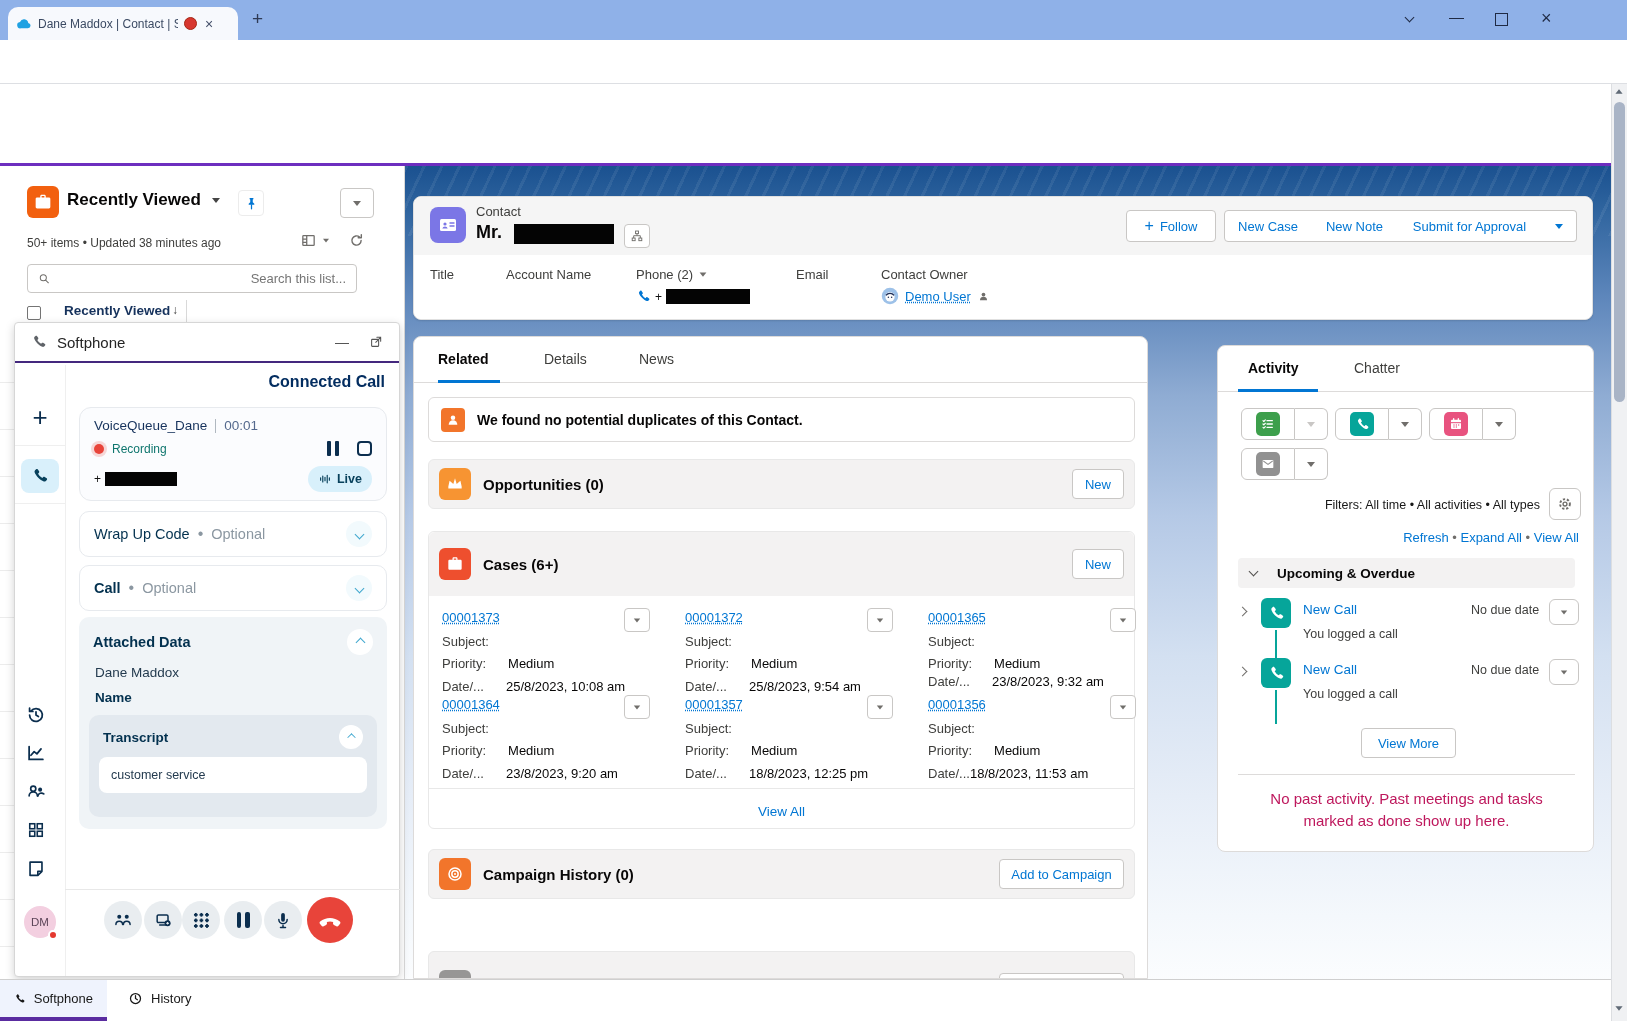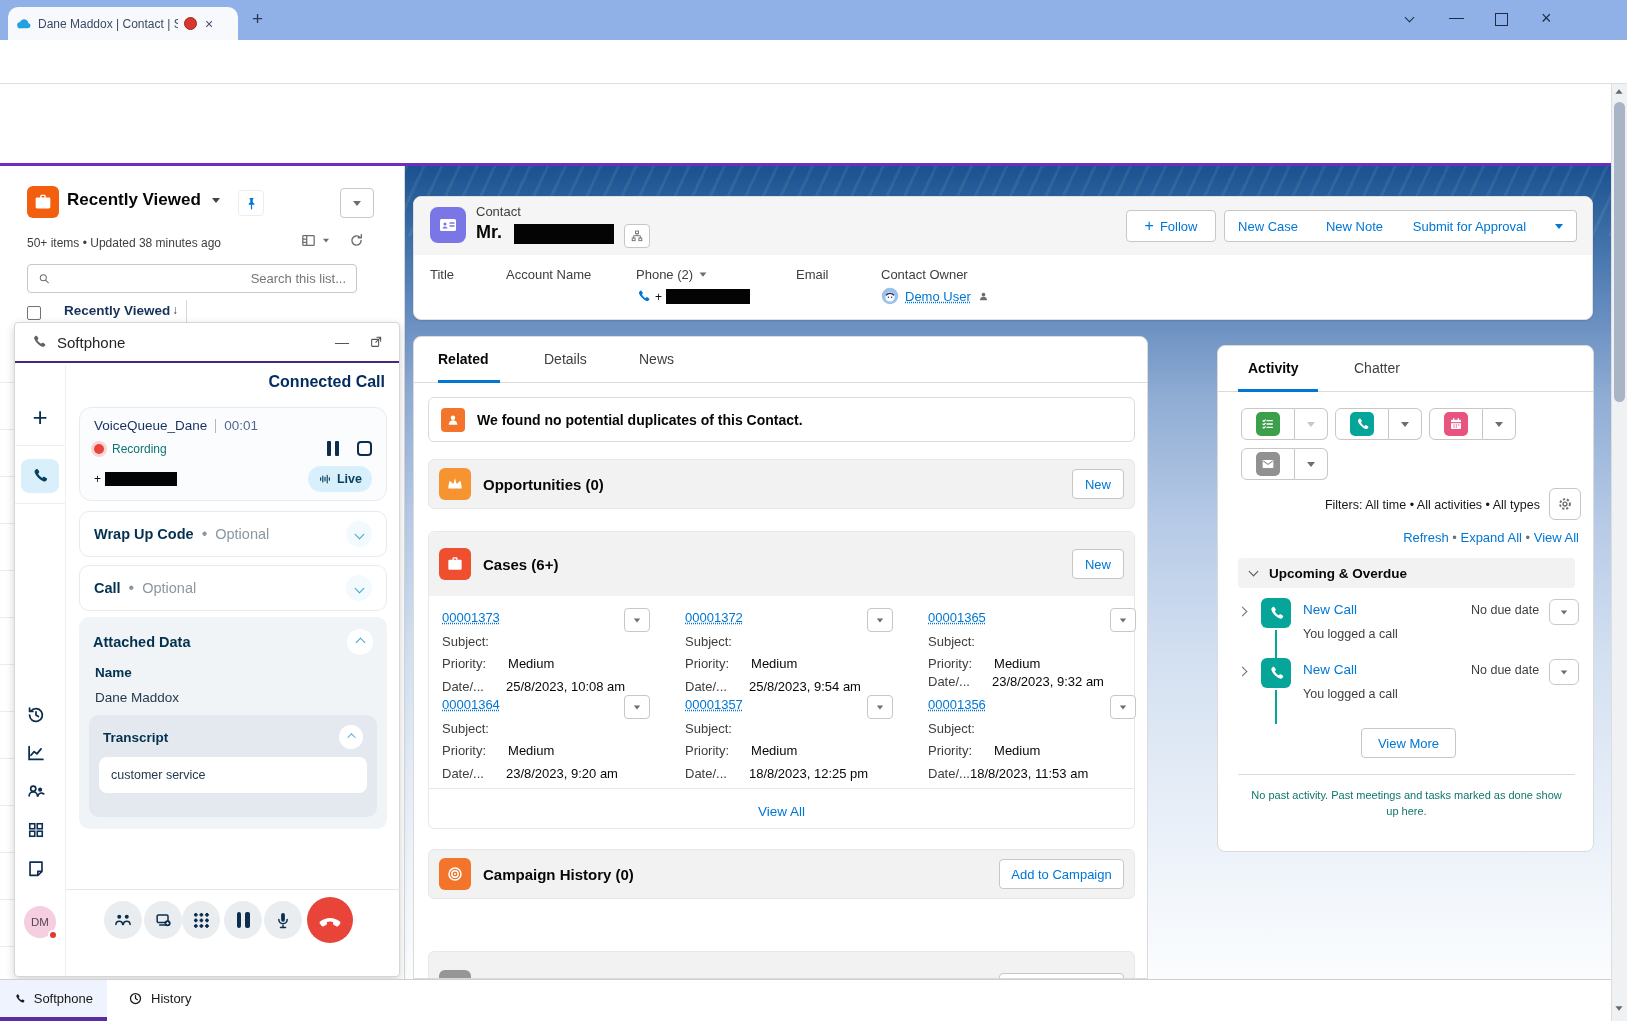--- a/index.html
+++ b/index.html
@@ -429,21 +429,21 @@
         <span class="f" style="background:#D8F0FB;border-radius:13px;height:26px;padding:0 10px;gap:5px">
           <svg class="ic" width="14" height="14" style="color:#08415C">
               <use href="#wv"></use>
             </svg>
           <span style="font-size:12.5px;color:#08415C;font-weight:bold">Live</span>
         </span>
       </div>
     </div>
 
     <div class="abs spcard f" style="left:64px;top:188px;width:308px;height:46px;padding:0 14px;gap:8px">
-      <span style="font-size:14.5px;font-weight:bold;color:#03314F">Wrap Up Code</span>
+      <span style="font-size:14.5px;font-weight:normal;color:#03314F">Wrap Up Code</span>
       <span style="color:#8B97A1">•</span>
       <span style="font-size:14.5px;color:#8B97A1">Optional</span>
       <span style="flex:1"></span>
       <span class="chevcirc" style="background:#F2FAFD">
           <span class="chev d"></span>
         </span>
     </div>
 
     <div class="abs spcard f" style="left:64px;top:242px;width:308px;height:46px;padding:0 14px;gap:8px">
       <span style="font-size:14.5px;font-weight:bold;color:#03314F">Call</span>
@@ -456,22 +456,22 @@
     </div>
 
     <div class="abs" style="left:64px;top:294px;width:308px;height:212px;background:#F0F4F7;border-radius:10px">
       <div class="f" style="padding:12px 14px 0;gap:8px">
         <span style="font-size:14.5px;font-weight:bold;color:#03314F">Attached Data</span>
         <span style="flex:1"></span>
         <span class="chevcirc" style="background:#fff">
             <span class="chev u"></span>
           </span>
       </div>
+      <div style="padding:10px 16px 0;font-size:13.5px;color:#243B4F">Dane Maddox</div>
       <div style="padding:10px 16px 0;font-size:13.5px;font-weight:bold;color:#03314F">Name</div>
-      <div style="padding:10px 16px 0;font-size:13.5px;color:#243B4F">Dane Maddox</div>
       <div class="abs" style="left:10px;top:98px;width:288px;height:102px;background:#E3E9EF;border-radius:10px">
         <div class="f" style="padding:10px 14px 0;gap:8px">
           <span style="font-size:13.5px;font-weight:bold;color:#03314F">Transcript</span>
           <span style="flex:1"></span>
           <span class="chevcirc" style="background:#fff;width:24px;height:24px">
               <span class="chev u" style="transform:rotate(225deg) scale(.85)"></span>
             </span>
         </div>
         <div class="abs f" style="left:10px;top:42px;width:268px;height:36px;background:#fff;border-radius:8px;padding:0 12px">
           <span style="font-size:12.5px;color:#243B4F">customer service</span>
@@ -765,21 +765,21 @@
           </svg>
       </div>
       <div class="abs" style="left:0;top:184px;width:361px;text-align:right;font-size:13px">
         <span class="lnk">Refresh</span>
         <span style="color:#706E6B"> • </span>
         <span class="lnk">Expand All</span>
         <span style="color:#706E6B"> • </span>
         <span class="lnk">View All</span>
       </div>
 
-      <div class="abs f greyband" style="left:20px;top:212px;width:337px;height:30px;padding:0 12px;gap:12px;border-radius:4px">
+      <div class="abs f greyband" style="left:20px;top:212px;width:337px;height:30px;padding:0 12px;gap:20px;border-radius:4px">
         <span class="chev d" style="color:#514F4D;margin-top:-3px"></span>
         <span style="font-size:13.5px;font-weight:bold;color:#080707">Upcoming &amp; Overdue</span>
       </div>
 
       <span class="abs chev r" style="left:21px;top:262px;color:#706E6B"></span>
       <div class="abs" style="left:43px;top:252px;width:30px;height:30px;background:#06A59A;border-radius:6px;display:flex;align-items:center;justify-content:center">
         <svg class="ic" width="17" height="17" style="color:#fff">
             <use href="#ph"></use>
           </svg>
       </div>
@@ -802,21 +802,21 @@
       <span class="abs" style="left:253px;top:317px;font-size:12.5px;color:#3E3E3C">No due date</span>
       <div class="abs ddbtn" style="left:331px;top:313px;width:30px;height:26px;border-radius:6px">
           <span class="tri" style="transform:scale(.8)"></span>
         </div>
       <span class="abs" style="left:85px;top:341px;font-size:12.5px;color:#3E3E3C">You logged a call</span>
 
       <div class="abs btn" style="left:143px;top:382px;width:95px;height:30px;border-radius:4px">
           <span>View More</span>
         </div>
       <span class="abs" style="left:20px;top:428px;width:337px;height:1px;background:#DDDBDA"></span>
-      <div class="abs" style="left:28px;top:442px;width:321px;text-align:center;font-size:11px;color:#0f766e;line-height:1.45">No past activity. Past meetings and tasks marked as done show up here.</div>
+      <div class="abs" style="left:28px;top:442px;width:321px;text-align:center;font-size:15px;color:#be185d;line-height:1.45">No past activity. Past meetings and tasks marked as done show up here.</div>
     </div>
   </div>
 
   <div class="abs utilbar">
     <div class="abs f" style="left:0;top:0;width:107px;height:37px;background:#EFF3FD;padding:0 14px;gap:8px">
       <svg class="ic" width="14" height="14" style="color:#181818">
           <use href="#ph"></use>
         </svg>
       <span style="font-size:13px;color:#181818">Softphone</span>
     </div>

